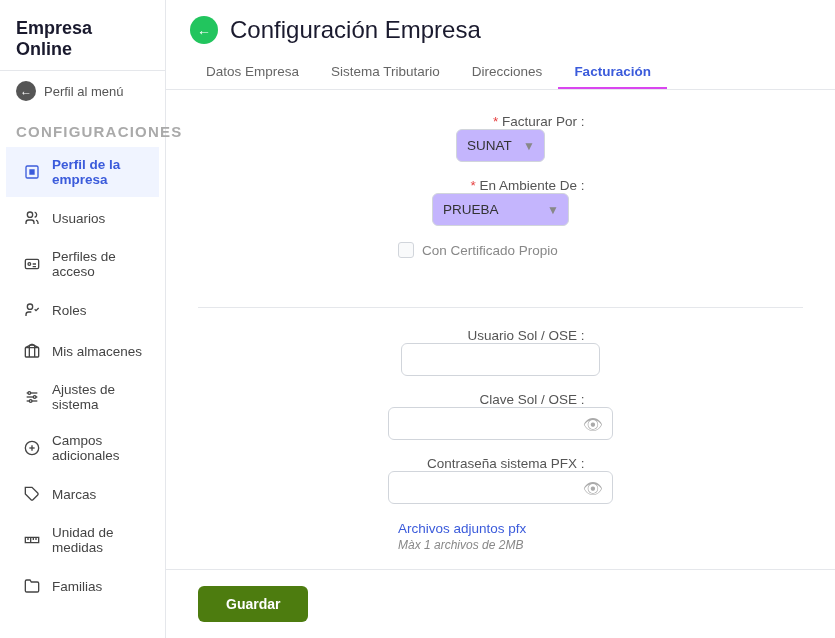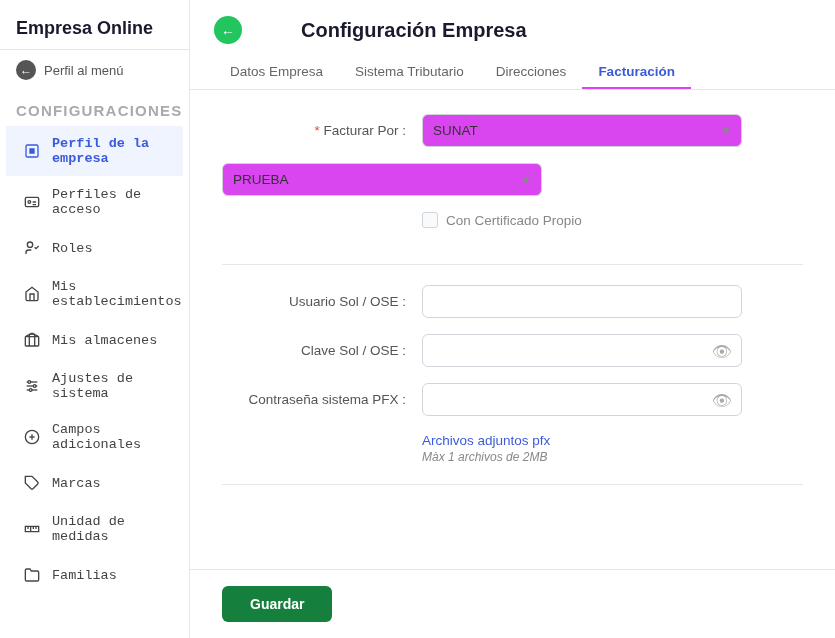--- a/index.html
+++ b/index.html
@@ -1,61 +1,61 @@
 <!DOCTYPE html>
 <html><head>
   <meta charset="utf-8">
   <style>
     * { box-sizing: border-box; margin: 0; padding: 0; }
     body { font-family: 'Segoe UI', Arial, sans-serif; font-size: 14px; color: #333; background: #fff; display: flex; height: 638px; width: 835px; overflow: hidden; }
 
     
-    .sidebar { width: 190px; background: #fff; border-right: 1px solid #e5e7eb; display: flex; flex-direction: column; height: 100%; }
+    .sidebar { width: 166px; background: #fff; border-right: 1px solid #e5e7eb; display: flex; flex-direction: column; height: 100%; }
     .sidebar-brand { padding: 18px 16px 10px; border-bottom: 1px solid #e5e7eb; }
     .sidebar-brand-title { font-size: 18px; font-weight: 700; color: #1a1a2e; }
     .sidebar-back { display: flex; align-items: center; gap: 8px; padding: 10px 16px; color: #555; cursor: pointer; font-size: 13px; }
     .sidebar-back-icon { width: 20px; height: 20px; border-radius: 50%; background: #555; display: flex; align-items: center; justify-content: center; color: #fff; font-size: 12px; }
     .sidebar-section-label { padding: 12px 16px 6px; font-size: 15px; color: #aaa; letter-spacing: 0.08em; font-weight: 600; text-transform: uppercase; }
     .sidebar-nav { flex: 1; overflow-y: auto; }
-    .sidebar-item { display: flex; align-items: center; gap: 10px; padding: 10px 16px; cursor: pointer; color: #444; font-size: 13.5px; border-radius: 0; margin: 1px 6px; font-family: Liberation Mono, monospace; }
+    .sidebar-item { display: flex; align-items: center; gap: 10px; padding: 10px 16px; cursor: pointer; color: #444; font-size: 13.5px; border-radius: 0; margin: 1px 6px; }
     .sidebar-item.active { background: #f0f4ff; color: #3b5bdb; font-weight: 600; }
     .sidebar-item-icon { width: 20px; height: 20px; display: flex; align-items: center; justify-content: center; flex-shrink: 0; }
 
     
     .main { flex: 1; display: flex; flex-direction: column; height: 100%; overflow: hidden; }
     .main-header { padding: 16px 24px 0; border-bottom: 1px solid #e5e7eb; }
     .main-header-top { display: flex; align-items: center; gap: 12px; margin-bottom: 12px; }
     .back-circle { width: 28px; height: 28px; border-radius: 50%; background: #22c55e; display: flex; align-items: center; justify-content: center; color: #fff; font-size: 14px; cursor: pointer; }
-    .main-title { font-size: 20px; font-weight: 700; color: #1a1a2e; margin-left: 47px; }
+    .main-title { font-size: 24px; font-weight: 400; color: #1a1a2e; }
     .tabs { display: flex; gap: 0; }
     .tab { padding: 8px 16px; font-size: 13.5px; color: #666; cursor: pointer; border-bottom: 2px solid transparent; white-space: nowrap; }
     .tab.active { color: #3b5bdb; border-bottom: 2px solid #d946ef; font-weight: 600; }
 
     
     .form-area { flex: 1; overflow-y: auto; padding: 24px 32px; }
     .form-section { border-bottom: 1px solid #e5e7eb; padding-bottom: 20px; margin-bottom: 20px; }
-    .form-row { display: flex; align-items: center; margin-bottom: 16px; }
+    .form-row { display: flex; align-items: center; margin-bottom: 16px; flex-direction: column; }
     .form-label { width: 200px; text-align: right; padding-right: 16px; font-size: 13.5px; color: #555; flex-shrink: 0; }
     .form-control { flex: 1; max-width: 320px; }
     .select-wrapper { position: relative; }
-    .form-select { width: 100%; padding: 8px 32px 8px 10px; border: 1px solid #d1d5db; border-radius: 6px; font-size: 13.5px; color: #333; background: #d946ef; appearance: none; cursor: pointer; }
+    .form-select { width: 100%; padding: 8px 32px 8px 10px; border: 1px solid #d1d5db; border-radius: 6px; font-size: 13.5px; color: #333; background: #c4b5fd; appearance: none; cursor: pointer; }
     .select-arrow { position: absolute; right: 10px; top: 50%; transform: translateY(-50%); color: #888; pointer-events: none; font-size: 12px; }
-    .checkbox-row { display: flex; align-items: center; gap: 8px; margin-left: 200px; margin-bottom: 16px; }
+    .checkbox-row { display: flex; align-items: center; gap: 8px; margin-left: 200px; margin-bottom: 29px; }
     .form-checkbox { width: 16px; height: 16px; border: 1px solid #d1d5db; border-radius: 3px; background: #f9fafb; }
     .checkbox-label { font-size: 13.5px; color: #888; }
     .form-input { width: 100%; padding: 8px 10px; border: 1px solid #d1d5db; border-radius: 6px; font-size: 13.5px; color: #333; background: #fff; }
     .input-with-icon { position: relative; }
     .input-with-icon .form-input { padding-right: 36px; }
     .eye-icon { position: absolute; right: 10px; top: 50%; transform: translateY(-50%); color: #aaa; cursor: pointer; font-size: 16px; }
     .file-link { color: #3b5bdb; font-size: 13.5px; cursor: pointer; text-decoration: none; }
     .file-hint { font-size: 12px; color: #888; margin-top: 2px; font-style: italic; }
 
     
     .main-footer { padding: 16px 32px; border-top: 1px solid #e5e7eb; background: #fff; }
-    .btn-save { background: #15803d; color: #fff; border: none; border-radius: 6px; padding: 10px 28px; font-size: 14px; font-weight: 600; cursor: pointer; }
+    .btn-save { background: #4d7c0f; color: #fff; border: none; border-radius: 6px; padding: 10px 28px; font-size: 14px; font-weight: 600; cursor: pointer; }
 
     
     .form-area::-webkit-scrollbar { width: 6px; }
     .form-area::-webkit-scrollbar-thumb { background: #d1d5db; border-radius: 3px; }
   </style>
 </head>
 <body>
 
 <aside class="sidebar">
   <div class="sidebar-brand">
@@ -71,20 +71,31 @@
     <div class="sidebar-item active">
       <span class="sidebar-item-icon">
         <svg width="16" height="16" viewBox="0 0 24 24" fill="none" stroke="currentColor" stroke-width="2">
             <rect x="3" y="3" width="18" height="18" rx="2"></rect>
             <path d="M9 9h2v2H9zM13 9h2v2h-2zM9 13h2v2H9zM13 13h2v2h-2z"></path>
           </svg>
       </span>
       <span>Perfil de la empresa</span>
     </div>
 
+    <div class="sidebar-item">
+      <span class="sidebar-item-icon">
+        <svg width="16" height="16" viewBox="0 0 24 24" fill="none" stroke="currentColor" stroke-width="2">
+            <circle cx="9" cy="7" r="4"></circle>
+            <path d="M3 21v-2a4 4 0 0 1 4-4h4a4 4 0 0 1 4 4v2"></path>
+            <path d="M16 3.13a4 4 0 0 1 0 7.75"></path>
+            <path d="M21 21v-2a4 4 0 0 0-3-3.87"></path>
+          </svg>
+      </span>
+      <span>Usuarios</span>
+    </div>
 
     <div class="sidebar-item">
       <span class="sidebar-item-icon">
         <svg width="16" height="16" viewBox="0 0 24 24" fill="none" stroke="currentColor" stroke-width="2">
             <rect x="2" y="5" width="20" height="14" rx="2"></rect>
             <circle cx="8" cy="12" r="2"></circle>
             <path d="M13 12h5M13 16h5"></path>
           </svg>
       </span>
       <span>Perfiles de acceso</span>
@@ -94,29 +105,20 @@
       <span class="sidebar-item-icon">
         <svg width="16" height="16" viewBox="0 0 24 24" fill="none" stroke="currentColor" stroke-width="2">
             <circle cx="9" cy="7" r="4"></circle>
             <path d="M3 21v-2a4 4 0 0 1 4-4h4"></path>
             <polyline points="16 11 18 13 22 9"></polyline>
           </svg>
       </span>
       <span>Roles</span>
     </div>
 
-    <div class="sidebar-item">
-      <span class="sidebar-item-icon">
-        <svg width="16" height="16" viewBox="0 0 24 24" fill="none" stroke="currentColor" stroke-width="2">
-            <path d="M3 9l9-7 9 7v11a2 2 0 0 1-2 2H5a2 2 0 0 1-2-2z"></path>
-            <polyline points="9 22 9 12 15 12 15 22"></polyline>
-          </svg>
-      </span>
-      <span>Mis establecimientos</span>
-    </div>
 
     <div class="sidebar-item">
       <span class="sidebar-item-icon">
         <svg width="16" height="16" viewBox="0 0 24 24" fill="none" stroke="currentColor" stroke-width="2">
             <rect x="2" y="7" width="20" height="14" rx="1"></rect>
             <path d="M16 21V5a2 2 0 0 0-2-2h-4a2 2 0 0 0-2 2v16"></path>
             <path d="M2 7l10-5 10 5"></path>
           </svg>
       </span>
       <span>Mis almacenes</span>
@@ -208,20 +210,23 @@
             <select class="form-select">
               <option>SUNAT</option>
               <option>OSE</option>
             </select>
             <span class="select-arrow">▼</span>
           </div>
         </div>
       </div>
 
       <div class="form-row">
+        <label class="form-label">
+          <span style="color:#e53e3e">* </span><span style="display:inline">En Ambiente De :</span>
+        </label>
         <div class="form-control">
           <div class="select-wrapper">
             <select class="form-select">
               <option>PRUEBA</option>
               <option>PRODUCCION</option>
             </select>
             <span class="select-arrow">▼</span>
           </div>
         </div>
       </div>

